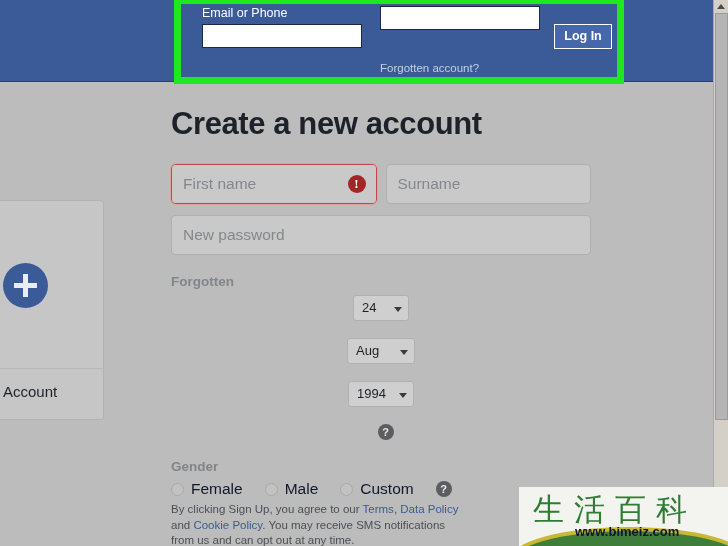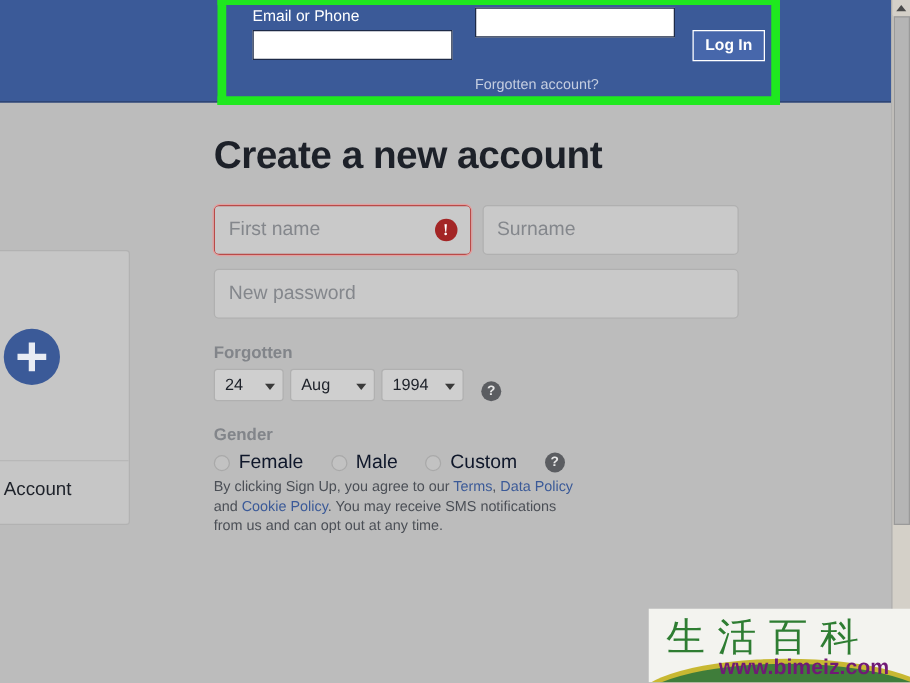--- a/index.html
+++ b/index.html
@@ -187,21 +187,21 @@
   .row-full { margin-top: 11px; }
 
   .grouplabel {
     font-size: 13.5px;
     font-weight: bold;
     color: #82858a;
     margin-top: 19px;
     margin-bottom: 6px;
   }
 
-  .dob { display: flex; gap: 5px; align-items: flex-end; }
+  .dob { display: flex; gap: 17px; align-items: center; flex-direction: column; }
   .sel {
     position: relative;
     height: 26px;
     background: #cfcfcf;
     border: 1px solid #b0b0b0;
     border-radius: 3px;
     font-size: 13px;
     color: #1d2129;
     line-height: 24px;
     padding-left: 8px;
@@ -302,23 +302,23 @@
     left: 14px; top: 2px;
     font-size: 31px;
     letter-spacing: 10px;
     color: #2e7d32;
     font-family: "DejaVu Sans", sans-serif;
     white-space: nowrap;
   }
   .wm-url {
     position: absolute;
     left: 56px; top: 37px;
-    font-size: 17px;
-    font-weight: bold;
-    color: #701a75;
+    font-size: 13px;
+    font-weight: bold;
+    color: #0f172a;
     white-space: nowrap;
     z-index: 3;
   }
   .wm-swoosh {
     position: absolute;
     left: -10px; top: 40px;
     width: 240px; height: 40px;
     background: #c8b832;
     border-radius: 60% 60% 0 0 / 100% 100% 0 0;
   }

